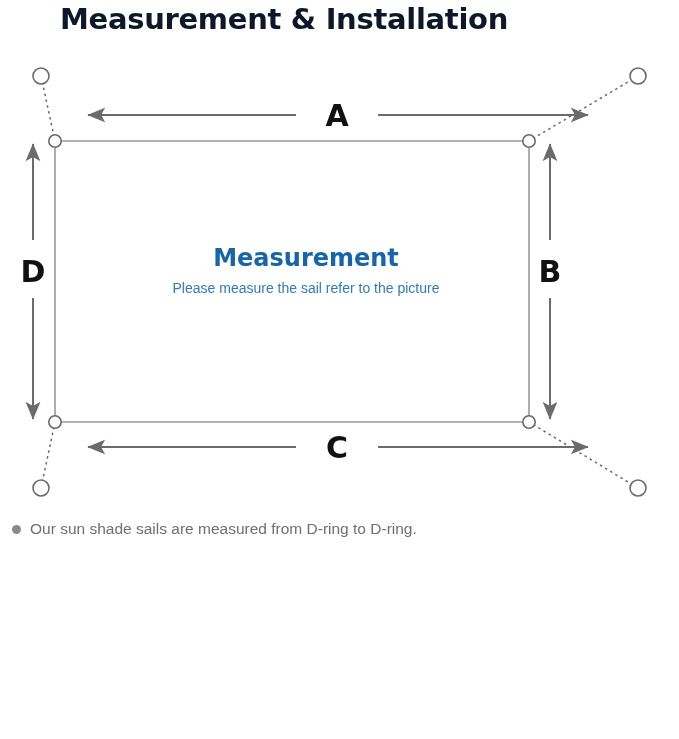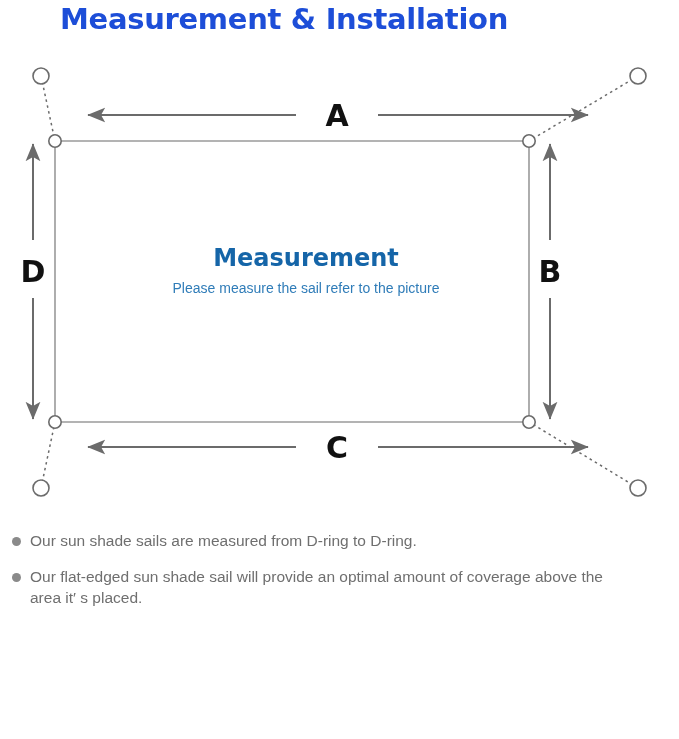--- a/index.html
+++ b/index.html
@@ -17,21 +17,21 @@
 
   #page-title {
     position: absolute;
     left: 0;
     top: 2px;
     width: 568px;
     text-align: center;
     font-family: "DejaVu Sans", sans-serif;
     font-size: 29px;
     font-weight: bold;
-    color: #1d4ed8;
+    color: #0f172a;
     letter-spacing: -0.3px;
     white-space: nowrap;
   }
 
   #diagram {
     position: absolute;
     left: 0;
     top: 48px;
     width: 679px;
     height: 460px;
@@ -57,21 +57,20 @@
     font-family: "Liberation Sans", sans-serif;
     font-size: 14px;
     fill: #2f7cb8;
   }
 
   #notes {
     position: absolute;
     left: 0;
     top: 518px;
     width: 632px;
-    margin-top: 12px;
   }
   .note-row {
     display: flex;
     align-items: flex-start;
     padding: 0 14px 0 12px;
     margin-bottom: 15px;
   }
   .note-bullet {
     flex: 0 0 auto;
     width: 9px;
@@ -138,17 +137,13 @@
     <text class="center-title" x="306" y="218" text-anchor="middle">Measurement</text>
     <text class="center-sub" x="306" y="245" text-anchor="middle">Please measure the sail refer to the picture</text>
   </svg>
 </div>
 
 <div id="notes">
   <div class="note-row">
     <span class="note-bullet"></span>
     <span class="note-text">Our sun shade sails are measured from D-ring to D-ring.</span>
   </div>
-  <div class="note-row">
-    <span class="note-bullet"></span>
-    <span class="note-text">Our flat-edged sun shade sail will provide an optimal amount of coverage above the area it′ s placed.</span>
-  </div>
 </div>
 
 </body></html>

